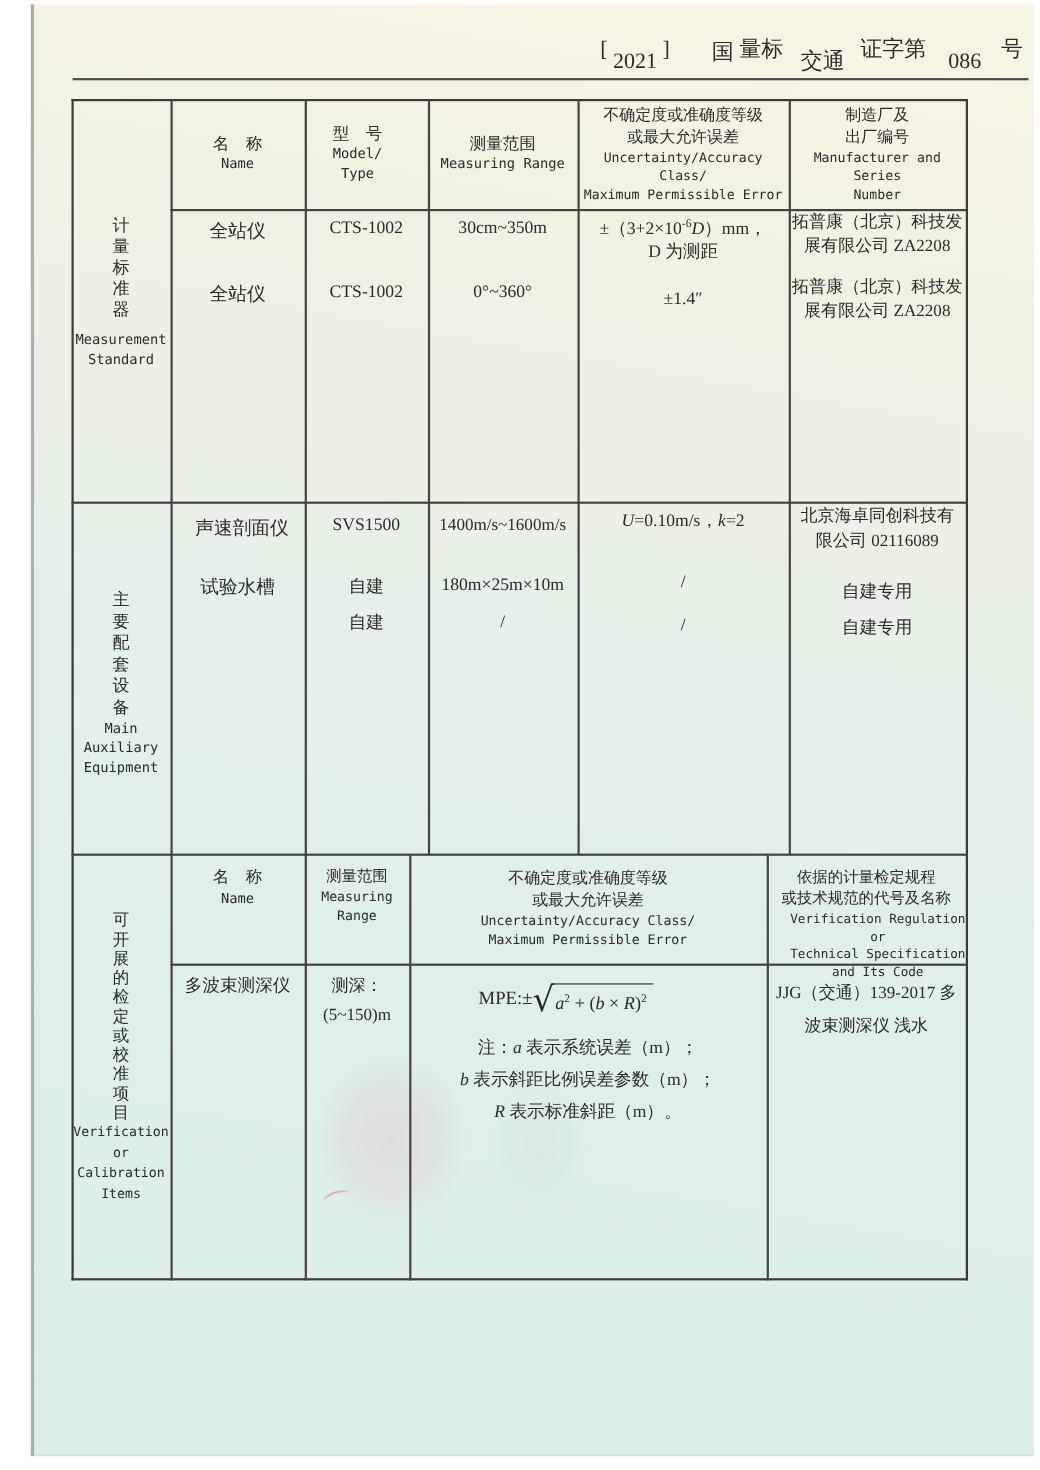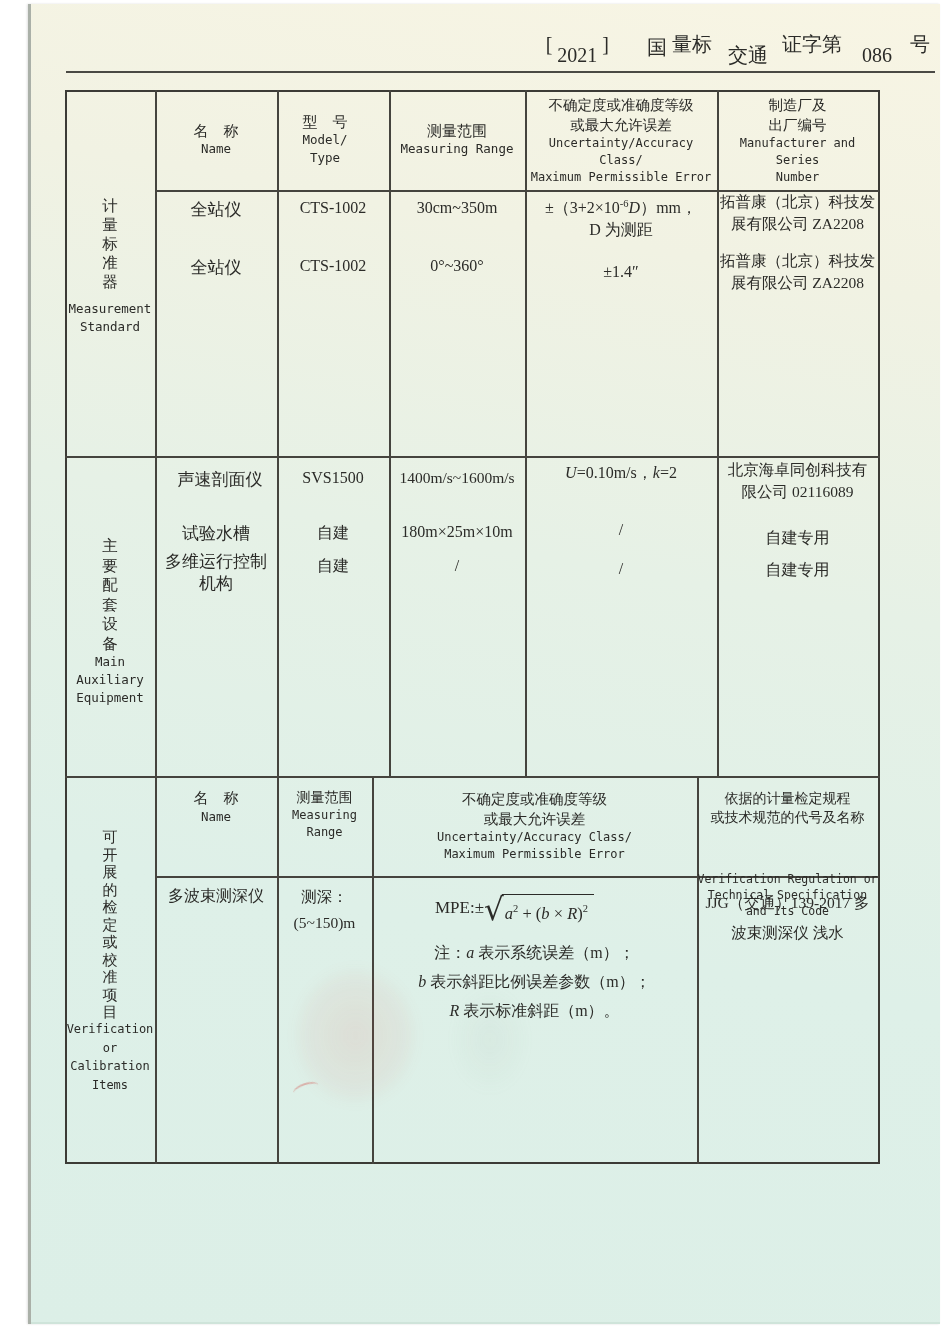--- a/index.html
+++ b/index.html
@@ -16,21 +16,21 @@
         justify-content:center;text-align:center;line-height:1.25;}
   .cell.top{justify-content:flex-start;padding-top:9px;box-sizing:border-box;}
   .abs{position:absolute;text-align:center;}
   .zh{font-family:"Liberation Serif",serif;}
   .zh15{font-size:15px;}
   .zh16{font-size:16px;}
   .zh17{font-size:17px;}
   .mono{font-family:"DejaVu Sans Mono","Liberation Mono",monospace;}
   .en12{font-size:12px;line-height:17px;}
   .en125{font-size:12.5px;line-height:18px;}
-  .en115{font-size:11.5px;line-height:16px;}
+  .en115{font-size:11.5px;line-height:16px;padding-left:21px;}
   .serif16{font-family:"Liberation Serif",serif;font-size:16px;}
   .preline{white-space:pre-line;}
   .vtext{width:1.1em;margin:0 auto;word-break:break-all;text-align:center;}
   sup{font-size:10.5px;}
   i{font-family:"Liberation Serif",serif;}
   
   .certline{position:absolute;left:470px;top:38px;width:460px;text-align:right;
             font-size:20px;white-space:nowrap;}
   .certline span{position:relative;display:inline-block;}
   .rl{top:-7px;} .lo{top:4px;}
@@ -156,22 +156,20 @@
   </div>
   <div class="abs zh preline" style="left:717px;top:459px;width:161px;font-size:15.5px;line-height:22px;">北京海卓同创科技有
 限公司 02116089</div>
 
   <div class="abs zh zh17" style="left:155px;top:522px;width:122px;">试验水槽</div>
   <div class="abs zh zh16" style="left:277px;top:523px;width:112px;">自建</div>
   <div class="abs serif16" style="left:389px;top:523px;width:136px;">180m×25m×10m</div>
   <div class="abs serif16" style="left:525px;top:521px;width:192px;">/</div>
   <div class="abs zh zh16" style="left:717px;top:528px;width:161px;">自建专用</div>
 
-  <div class="abs zh zh17 preline" style="left:155px;top:551px;width:122px;line-height:22px;">多维运行控制
-机构</div>
   <div class="abs zh zh16" style="left:277px;top:556px;width:112px;">自建</div>
   <div class="abs serif16" style="left:389px;top:557px;width:136px;">/</div>
   <div class="abs serif16" style="left:525px;top:560px;width:192px;">/</div>
   <div class="abs zh zh16" style="left:717px;top:560px;width:161px;">自建专用</div>
 
   <div class="abs" style="left:65px;top:829px;width:90px;">
     <div class="vtext zh" style="font-size:15px;line-height:17.5px;">可开展的检定或校准项目</div>
   </div>
   <div class="abs mono en12 preline" style="left:65px;top:1020px;width:90px;line-height:18.5px;">Verification
 or
@@ -186,21 +184,21 @@
     <span class="zh" style="font-size:14px;">测量范围</span>
     <span class="mono en12 preline">Measuring
 Range</span>
   </div>
   <div class="cell top" style="left:372px;top:780px;width:325px;height:92px;">
     <span class="zh preline" style="font-size:14.5px;line-height:20px;">不确定度或准确度等级
 或最大允许误差</span>
     <span class="mono en12 preline">Uncertainty/Accuracy Class/
 Maximum Permissible Error</span>
   </div>
-  <div class="cell top" style="left:697px;top:780px;width:181px;height:92px;gap:44px;">
+  <div class="cell top" style="left:697px;top:780px;width:181px;height:92px;">
     <span class="zh preline" style="font-size:14px;line-height:19px;">依据的计量检定规程
 或技术规范的代号及名称</span>
     <span class="mono en115 preline">Verification Regulation or
 Technical Specification
 and Its Code</span>
   </div>
 
   <div class="abs zh zh16" style="left:155px;top:886px;width:122px;">多波束测深仪</div>
   <div class="abs zh preline" style="left:277px;top:884px;width:95px;font-size:15.5px;line-height:26px;">测深：
 (5~150)m</div>

